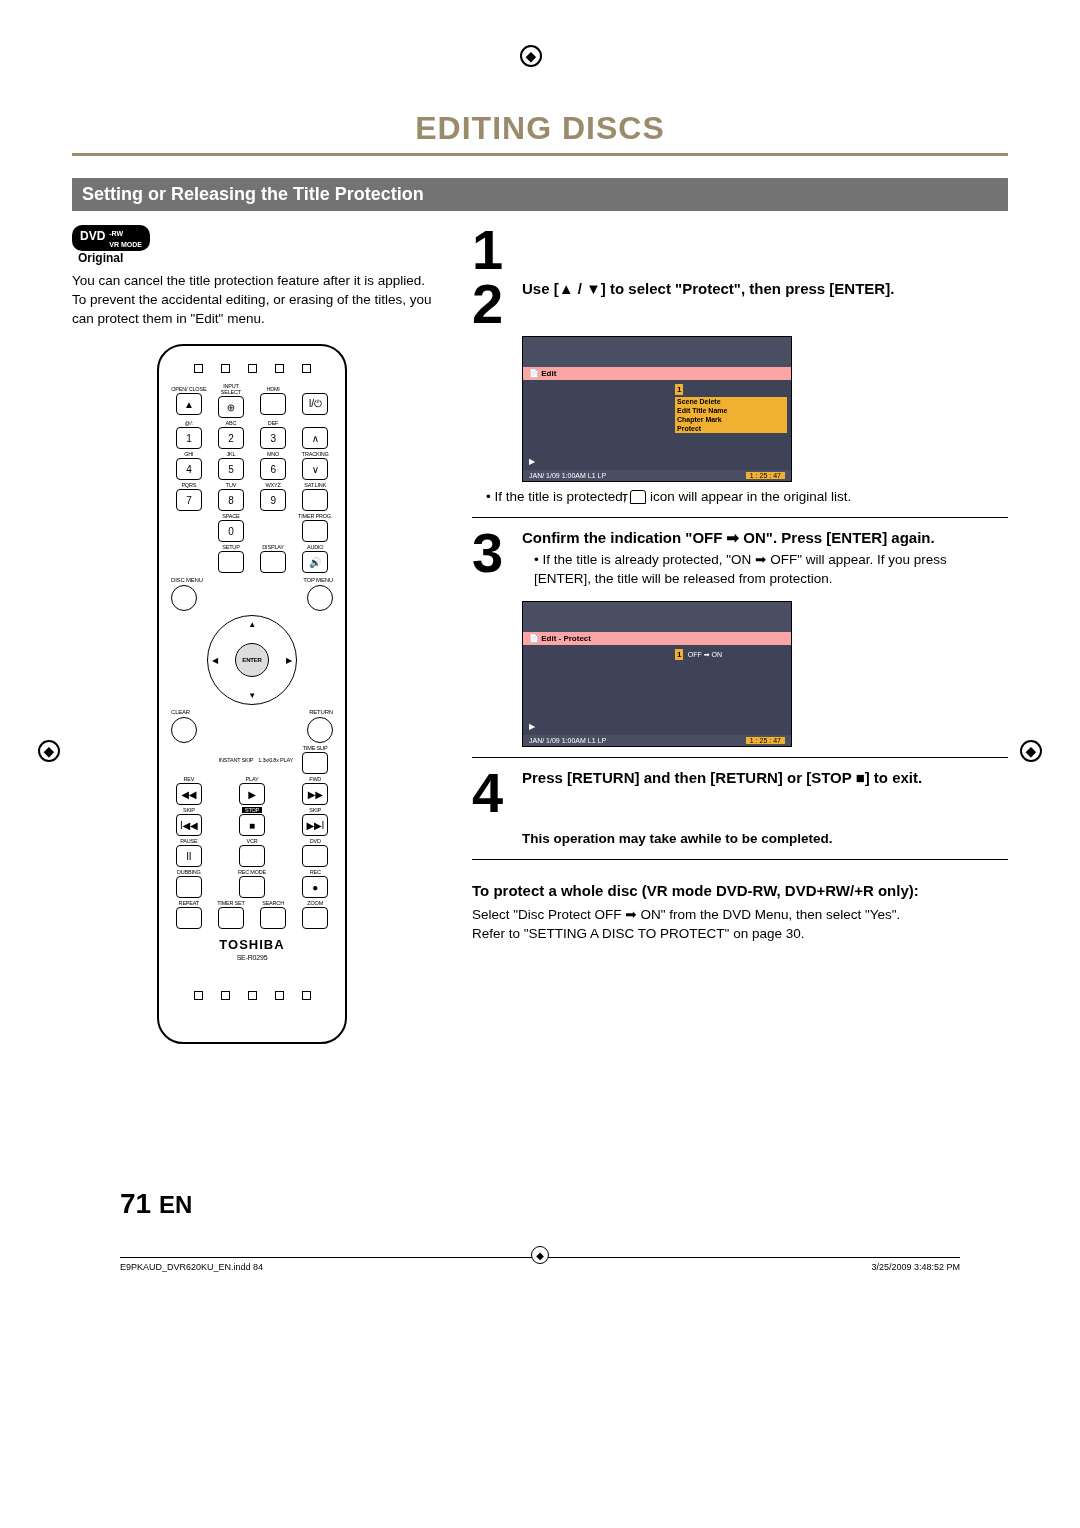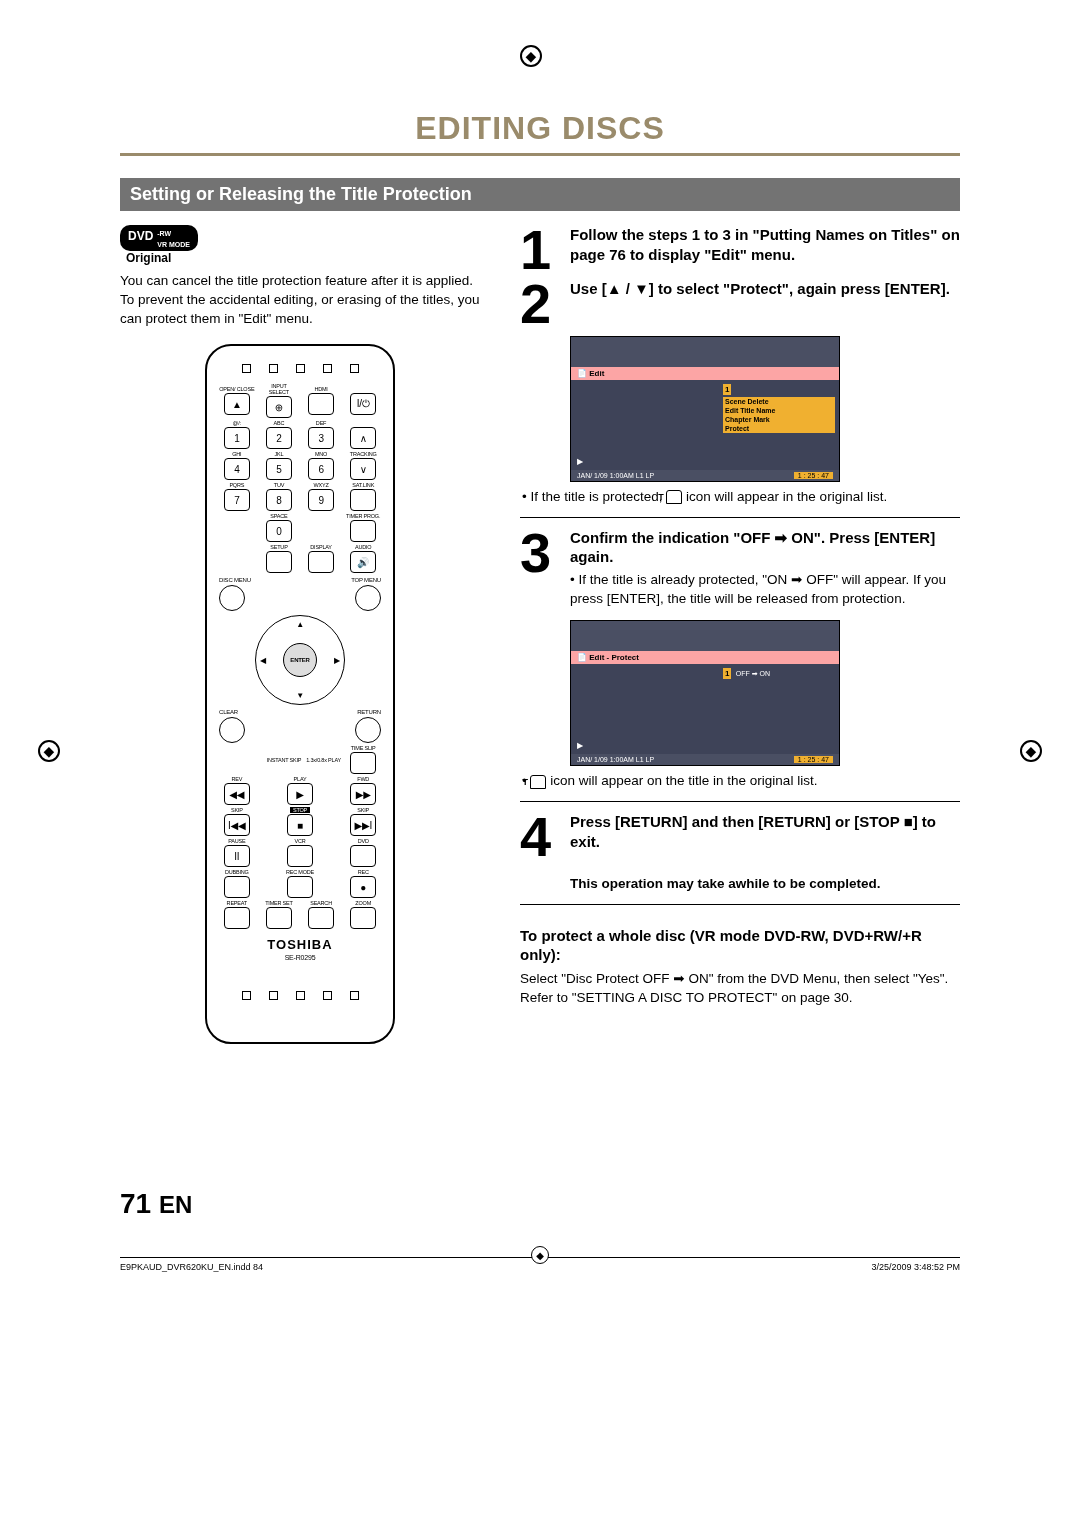--- a/index.html
+++ b/index.html
@@ -1,17 +1,17 @@
 <!DOCTYPE html>
 <html><head>
 <meta charset="utf-8">
 <style>
 * { margin:0; padding:0; box-sizing:border-box; }
 body { font-family: Arial, Helvetica, sans-serif; background:#fff; color:#000; width:1080px; margin:0 auto; }
-.page { width:1080px; height:1300px; position:relative; padding:110px 120px 60px; }
+.page { width:1080px; height:1300px; position:relative; padding:110px 72px 60px; }
 .crop-tl,.crop-tr,.crop-bl,.crop-br{ position:absolute; width:22px; height:22px; border:2px solid #000; border-radius:50%; display:flex; align-items:center; justify-content:center; }
 .crop-tl{top:45px;left:520px;} .crop-bl{left:38px;top:740px;} .crop-br{right:38px;top:740px;}
 .crop-tl::before,.crop-bl::before,.crop-br::before{content:"◆";font-size:14px;}
 h1.title{ text-align:center; font-size:32px; letter-spacing:1px; color:#9A8B6B; font-weight:bold; margin-bottom:6px; }
 .rule{ border-top:3px solid #9A8B6B; margin:0 0 22px; }
 .sect{ background:#737373; color:#fff; font-size:18px; font-weight:bold; padding:6px 10px; margin-bottom:14px; }
 .cols{ display:flex; gap:40px; }
 .left{ width:360px; }
 .right{ flex:1; }
 .dvd-badge{ display:inline-block; background:#000; color:#fff; border-radius:10px; padding:2px 8px; font-size:14px; font-weight:bold; position:relative; }
@@ -27,21 +27,21 @@
 .remote .model{ font-size:7px; margin-top:2px; }
 .remote .nav{ width:90px; height:90px; border:1px solid #000; border-radius:50%; margin:4px auto; position:relative; }
 .remote .nav .enter{ position:absolute; left:50%; top:50%; transform:translate(-50%,-50%); width:34px; height:34px; border:1px solid #000; border-radius:50%; background:#ddd; display:flex; align-items:center; justify-content:center; font-size:6px; font-weight:bold; }
 .remote .sq{ width:9px; height:9px; border:1px solid #000; }
 .remote .sq-row{ display:flex; gap:18px; justify-content:center; }
 .step{ display:flex; gap:8px; margin-bottom:4px; }
 .step .num{ font-size:56px; font-weight:900; line-height:0.9; width:42px; }
 .step .txt{ flex:1; font-size:15px; font-weight:bold; line-height:1.3; }
 .step .txt .normal{ font-weight:normal; font-size:13.5px; }
 .hr{ border-top:1px solid #000; margin:10px 0; }
-.bullet{ font-size:13.5px; line-height:1.4; padding-left:14px; text-indent:-12px; margin:6px 0; }
+.bullet{ font-size:13.5px; line-height:1.4; padding-left:14px; text-indent:-12px; margin:6px 12px; }
 .osd{ width:270px; background:#4a4f63; border:1px solid #000; margin:6px 0 6px 50px; font-size:8px; color:#fff; }
 .osd .hdr{ background:#fca5a5; color:#000; padding:2px 6px; font-weight:bold;margin-top:30px; }
 .osd .body2{ display:flex; height:90px; }
 .osd .preview{ flex:1; background:#3e4358; position:relative; }
 .osd .preview::after{ content:"▶"; color:#fff; position:absolute; left:6px; bottom:4px; font-size:8px; }
 .osd .menu{ width:120px; background:#3e4358; padding:4px; }
 .osd .menu .chip{ background:#f0b030; color:#000; padding:1px 2px; margin-bottom:2px; font-weight:bold; display:inline-block; }
 .osd .menu .itm{ padding:1px 2px; color:#ddd; font-size:7px; }
 .osd .ftr{ display:flex; justify-content:space-between; padding:2px 6px; font-size:7px; }
 .osd .ftr .time{ background:#f0b030; color:#000; padding:0 4px; }
@@ -311,26 +311,25 @@
             <div class="sq"></div>
             <div class="sq"></div>
             <div class="sq"></div>
           </div>
       </div>
     </div>
 
     <div class="right">
       <div class="step">
         <div class="num">1</div>
-        <div class="txt">Follow the steps 1 to 3 in "Putting Names on Titles" on page 76 to display "Edit" menu.</div>
       </div>
 
       <div class="step">
         <div class="num">2</div>
-        <div class="txt">Use [▲ / ▼] to select "Protect", again press [ENTER].</div>
+        <div class="txt">Use [▲ / ▼] to select "Protect", then press [ENTER].</div>
       </div>
 
       <div class="osd">
         <div class="hdr">📄 <span>Edit</span></div>
         <div class="body2">
           <div class="preview"></div>
           <div class="menu">
             <span class="chip">1</span>
             <div class="itm" style="background:#f0b030;color:#000;font-weight:bold">Scene Delete</div>
             <div class="itm" style="background:#f0b030;color:#000;font-weight:bold">Edit Title Name</div>
@@ -364,21 +363,20 @@
             <span class="chip">1</span>
             <span class="itm" style="color:#fff">OFF  ➡  ON</span>
           </div>
         </div>
         <div class="ftr">
             <span>JAN/ 1/09 1:00AM L1   LP</span>
             <span class="time">1 : 25 : 47</span>
           </div>
       </div>
 
-      <div class="bullet">• <span class="ticon"></span> icon will appear on the title in the original list.</div>
 
       <div class="hr"></div>
 
       <div class="step">
         <div class="num">4</div>
         <div class="txt">
           <span>Press [RETURN] and then [RETURN] or [STOP ■] to exit.</span>
         </div>
       </div>
 

